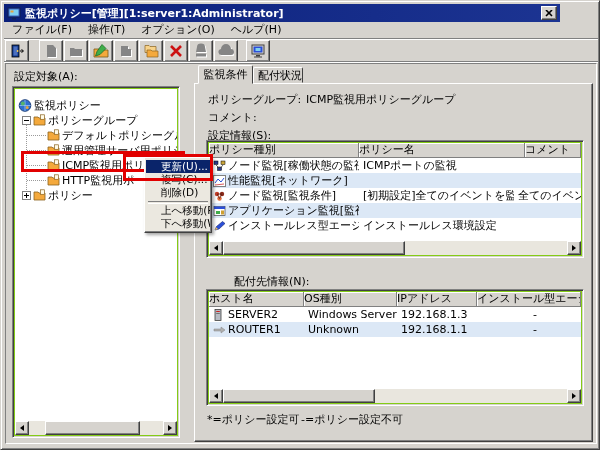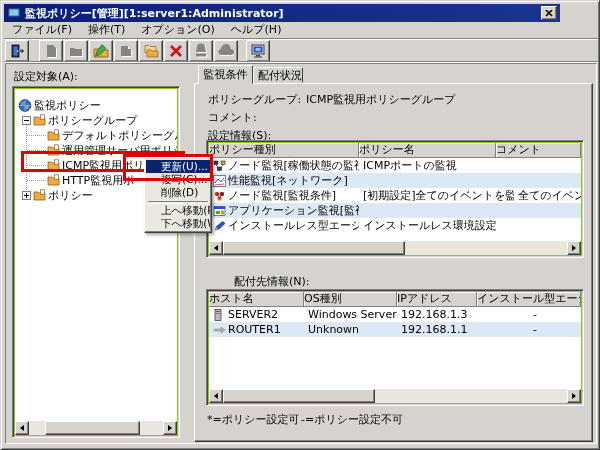--- a/index.html
+++ b/index.html
@@ -305,21 +305,21 @@
 
   <div class="lbl" style="left:207px; top:91px;">ポリシーグループ:</div>
   <div class="lbl" style="left:305px; top:91px;">ICMP監視用ポリシーグループ</div>
   <div class="lbl" style="left:207px; top:109px;">コメント:</div>
   <div class="lbl" style="left:207px; top:127px;">設定情報(S):</div>
 
   <div class="dtable sunken2" style="left:205px; top:139px; width:378px; height:118px;">
     <div class="inner">
       <div class="thead">
         <div class="th" style="width:150px;">ポリシー種別</div>
-        <div class="th" style="width:137px;">ポリシー名</div>
+        <div class="th" style="width:166px;">ポリシー名</div>
         <div class="th" style="flex:1;">コメント</div>
       </div>
 
       <div class="trow" style="top:15px;">
         <div class="td" style="width:150px;">
           <span class="ricon">
               <svg width="13" height="12">
                 <rect x="1" y="1" width="4" height="3.5" fill="#2b3a8c" stroke="#000" stroke-width="0.5"></rect>
                 <rect x="8" y="1" width="4" height="3.5" fill="#caa53a" stroke="#000" stroke-width="0.5"></rect>
                 <rect x="4.5" y="7" width="4" height="3.5" fill="#2b3a8c" stroke="#000" stroke-width="0.5"></rect>

